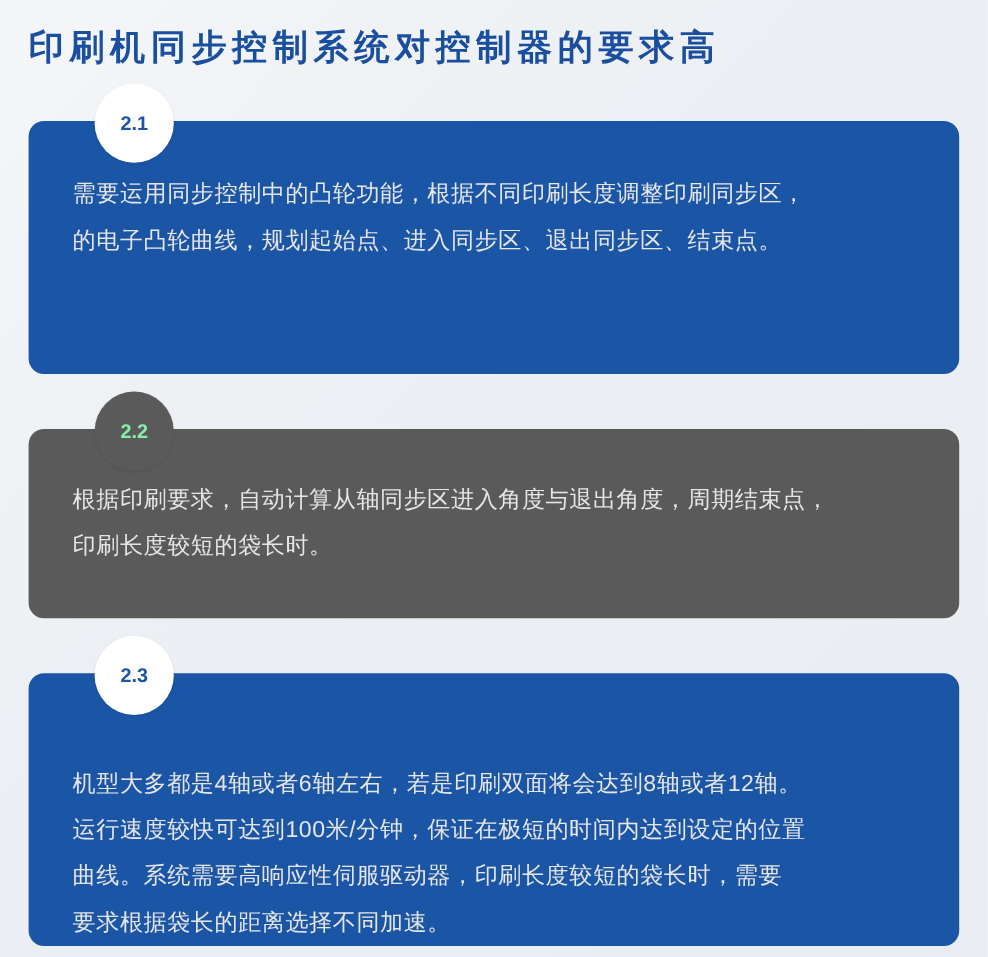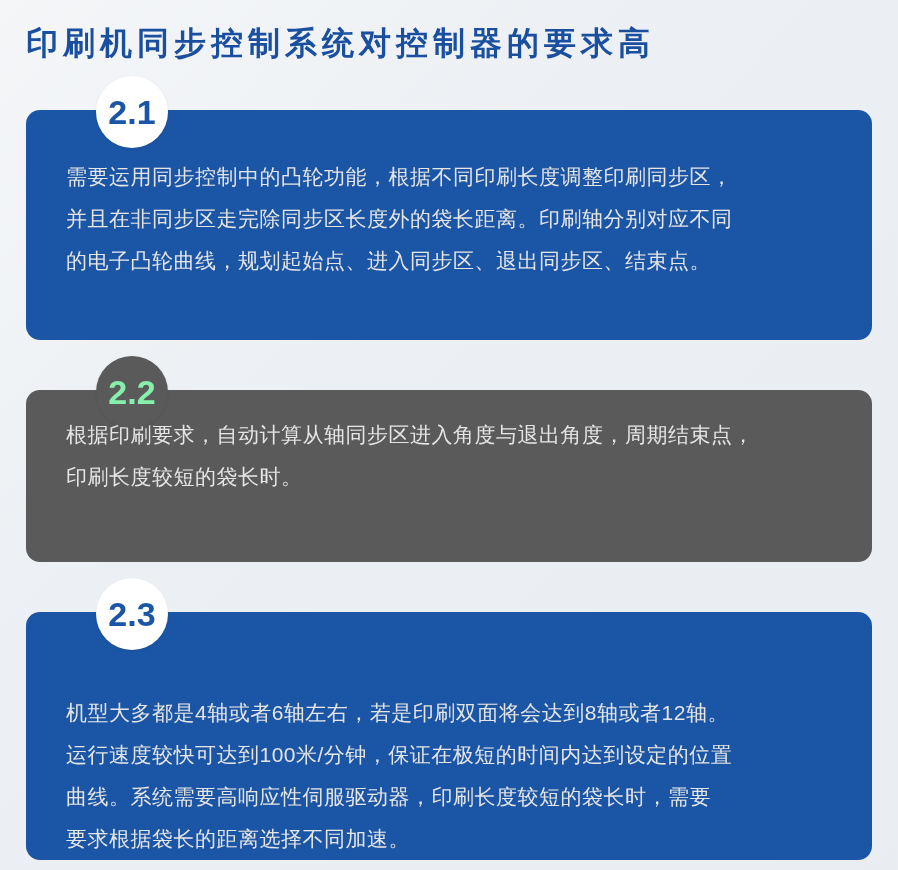--- a/index.html
+++ b/index.html
@@ -55,58 +55,57 @@
     color: #e5e5e5;
   }
   .card-body p {
     margin: 0;
     text-indent: 0;
   }
 
   .badge {
     position: absolute;
     top: -34px;
-    left: 70px;
+    left: 60px;
     width: 72px;
     height: 72px;
     border-radius: 50%;
     background: #ffffff;
     display: flex;
     align-items: center;
     justify-content: center;
-    font-size: 34px;
+    font-size: 18px;
     font-weight: bold;
     letter-spacing: 0px;
     box-shadow: 0 1px 3px rgba(0,0,0,0.08);
   }
   .badge.blue-text { color: #1b55a5; }
   .badge.gray-text { color: #86efac; background: #5a5a5a; }
 
   
   #card-1 { top: 110px; height: 230px; }
   
   #card-2 { top: 390px; height: 172px; }
   
   #card-3 { top: 612px; height: 248px; }
 
-  #card-2 .card-body { padding-top: 24px; }
+  #card-2 .card-body { padding-top: 44px; }
   #card-3 .card-body { padding-top: 80px; }
 </style>
 </head>
 <body>
 
 <div class="page">
 
   <div class="title">印刷机同步控制系统对控制器的要求高</div>
 
   <div class="card blue" id="card-1">
     <div class="badge blue-text">2.1</div>
     <div class="card-body">
       <p>需要运用同步控制中的凸轮功能，根据不同印刷长度调整印刷同步区，</p>
-      <p>并且在非同步区走完除同步区长度外的袋长距离。印刷轴分别对应不同</p>
       <p>的电子凸轮曲线，规划起始点、进入同步区、退出同步区、结束点。</p>
     </div>
   </div>
 
   <div class="card gray" id="card-2">
     <div class="badge gray-text">2.2</div>
     <div class="card-body">
       <p>根据印刷要求，自动计算从轴同步区进入角度与退出角度，周期结束点，</p>
       <p>印刷长度较短的袋长时。</p>
     </div>

